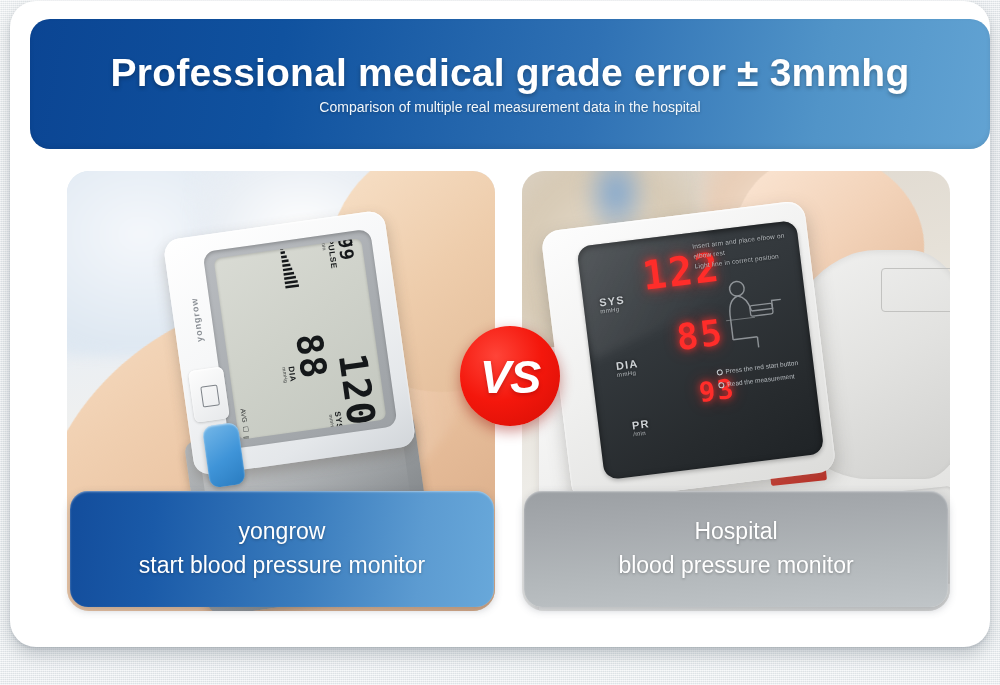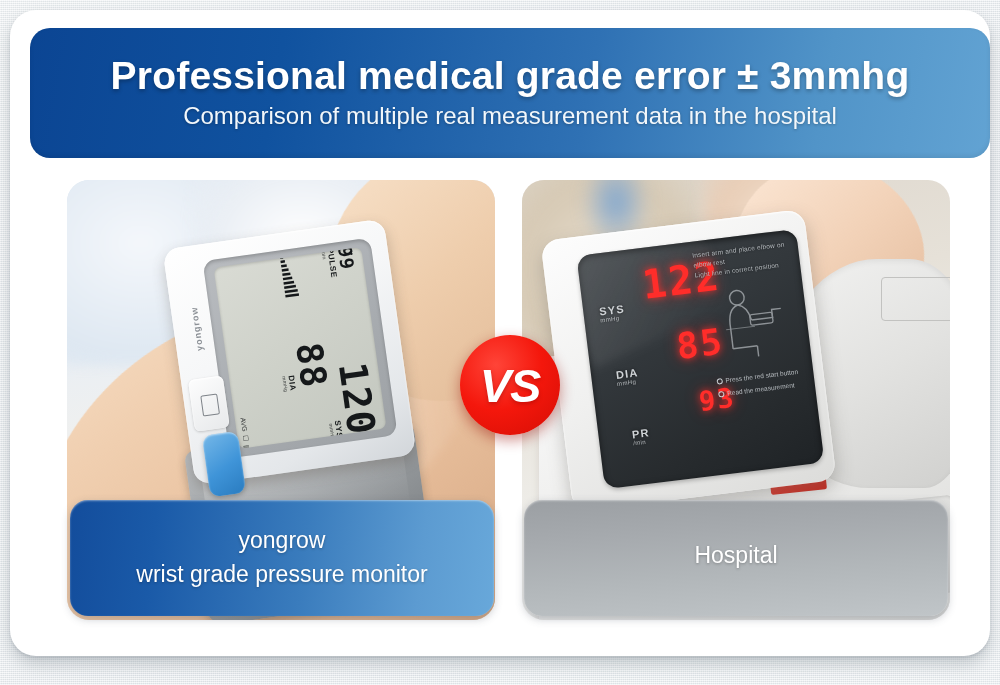--- a/index.html
+++ b/index.html
@@ -13,21 +13,21 @@
   .page-bg{
     position:absolute;inset:0;
     background:
       repeating-linear-gradient(0deg, rgba(255,255,255,.55) 0 1px, rgba(210,216,220,.28) 1px 2px),
       repeating-linear-gradient(90deg, rgba(255,255,255,.45) 0 1px, rgba(205,212,217,.22) 1px 2px),
       linear-gradient(145deg,#eef1f3 0%, #e6eaed 55%, #eaeef0 100%);
   }
 
   
   .card{
-    position:absolute;left:10px;top:10px;width:980px;height:646px;
+    position:absolute;left:10px;top:1px;width:980px;height:646px;
     background:#ffffff;border-radius:26px;
     box-shadow:0 8px 16px rgba(110,120,130,.35), 0 2px 3px rgba(130,140,150,.25);
   }
   .card-inner-edge{
     position:absolute;inset:4px;border-radius:22px;
     border:1px solid rgba(255,255,255,.9);
     pointer-events:none;
   }
 
   
@@ -38,21 +38,21 @@
     overflow:hidden;
     display:flex;flex-direction:column;align-items:center;justify-content:center;
     box-shadow:inset 0 -2px 5px rgba(0,0,0,.08);
   }
   .banner-title{
     color:#fff;font-size:39px;font-weight:bold;letter-spacing:.2px;
     text-shadow:0 2px 4px rgba(0,0,0,.30);
     line-height:1.05;margin:0 0 6px 0;white-space:nowrap;
   }
   .banner-sub{
-    color:#f2f7fb;font-size:24px;font-weight:normal;
+    color:#f2f7fb;font-size:14px;font-weight:normal;
     text-shadow:0 1px 3px rgba(0,0,0,.28);
     line-height:1.1;margin:0;white-space:nowrap;
   }
 
   
   .panel{
     position:absolute;top:170px;width:428px;height:440px;
     border-radius:22px;overflow:hidden;
   }
   .panel-left{left:57px;}
@@ -453,20 +453,21 @@
       </div>
     </div>
   </div>
 
   <div class="vs">
     <span>VS</span>
   </div>
 
   <div class="caption caption-left">
     <div class="cap-line1">yongrow</div>
-    <div class="cap-line2">wrist grade pressure monitor</div>
+    <div class="cap-line2">start blood pressure monitor</div>
   </div>
 
   <div class="caption caption-right">
     <div class="cap-line1">Hospital</div>
+    <div class="cap-line2">blood pressure monitor</div>
   </div>
 
 </div>
 
 </body></html>

